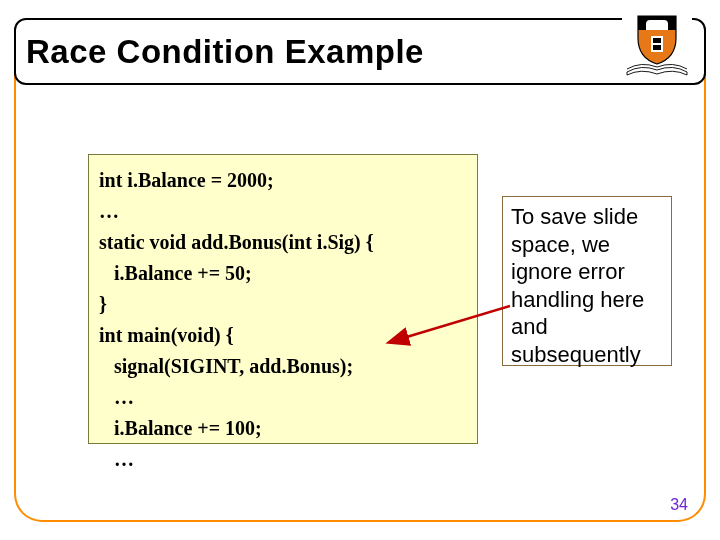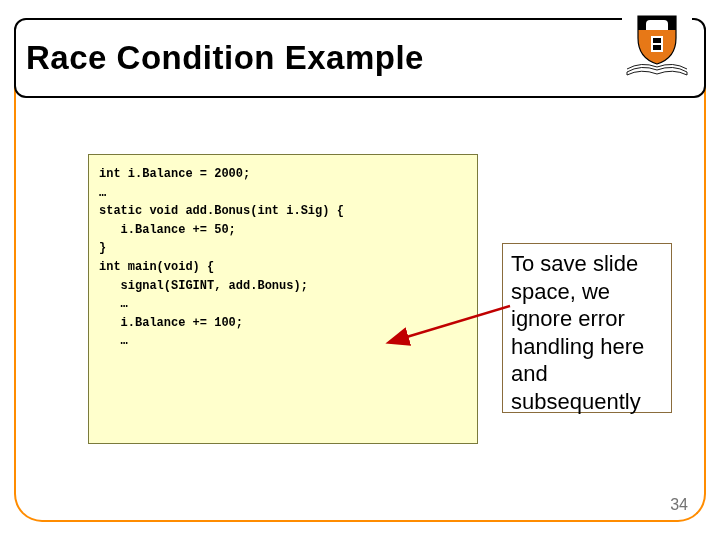--- a/index.html
+++ b/index.html
@@ -8,21 +8,21 @@
     position: relative;
     width: 720px;
     height: 540px;
     background: #fff;
   }
   .title-band {
     position: absolute;
     top: 18px;
     left: 14px;
     right: 14px;
-    height: 80px;
+    height: 67px;
     border: 2px solid #000;
     border-radius: 12px;
     background: #fff;
     display: flex;
     align-items: center;
     padding-left: 10px;
   }
   .title-band h1 {
     font-size: 33px;
     font-weight: bold;
@@ -72,57 +72,56 @@
     position: absolute;
     top: 154px;
     left: 88px;
     width: 390px;
     height: 290px;
     background: #ffffcc;
     border: 1px solid #7a7a3c;
     padding: 10px 10px;
   }
   .code-box pre {
-    font-family: Liberation Mono, monospace;
+    font-family: Liberation Serif, serif;
     font-weight: bold;
-    font-size: 12px;
+    font-size: 20px;
     line-height: 1.55;
     white-space: pre;
     color: #000;
   }
   .note-box {
     position: absolute;
     top: 196px;
     left: 502px;
     width: 170px;
     height: 170px;
     background: #fff;
     border: 1px solid #8a6c3c;
     padding: 6px 8px;
-    margin-top: 47px;
   }
   .note-box p {
     font-size: 22px;
     line-height: 1.25;
     color: #000;
   }
   .arrow-svg {
     position: absolute;
     top: 300px;
     left: 384px;
     width: 140px;
     height: 60px;
     pointer-events: none;
   }
   .page-num {
     position: absolute;
     bottom: 26px;
     right: 32px;
     font-size: 16px;
-    color: #737373;
+    color: #6d28d9;
   }
 </style>
 </head>
 <body>
 
 <div class="slide">
 
   <div class="content-border"></div>
 
   <div class="title-band">

